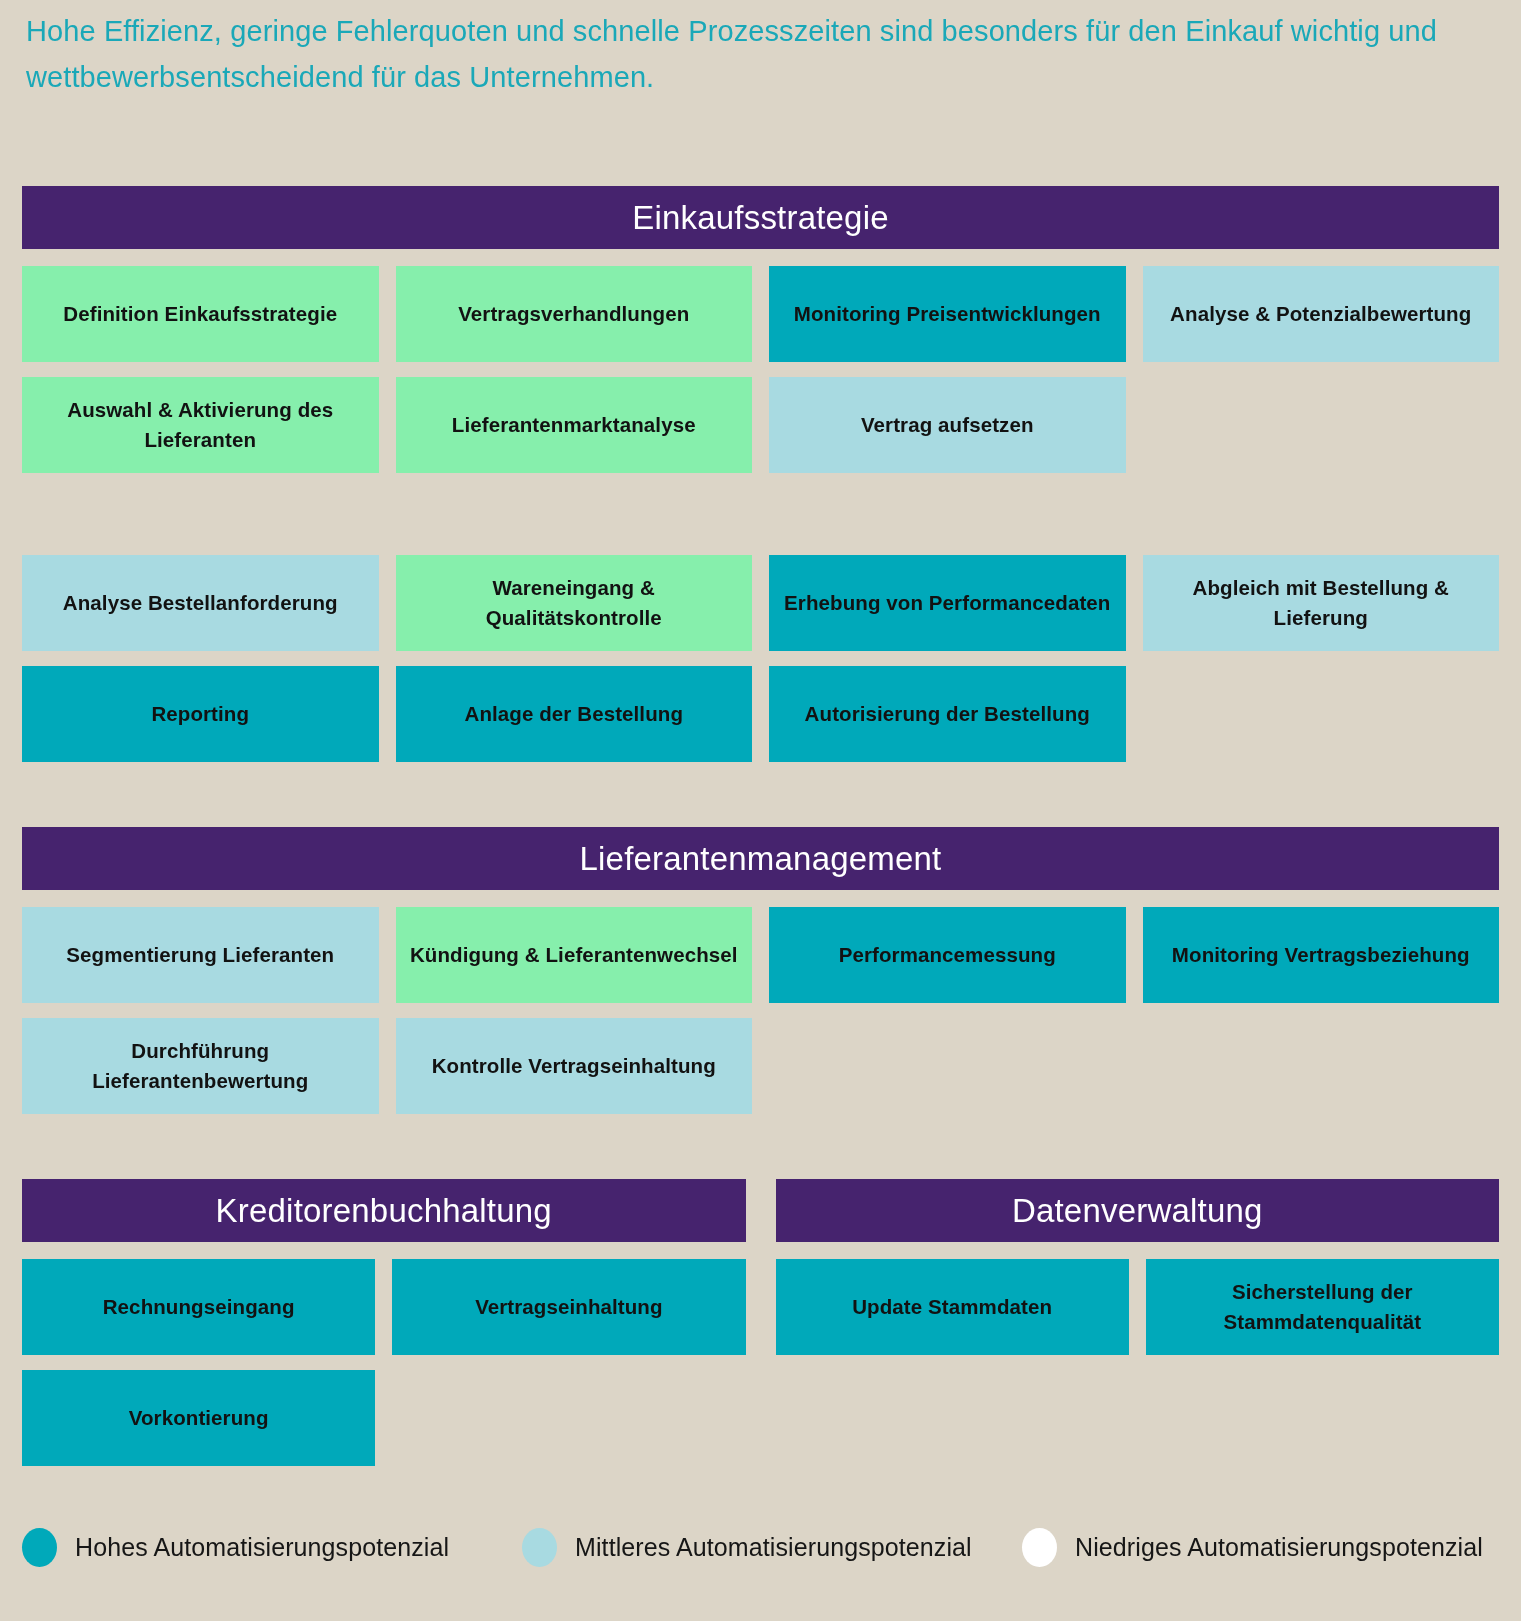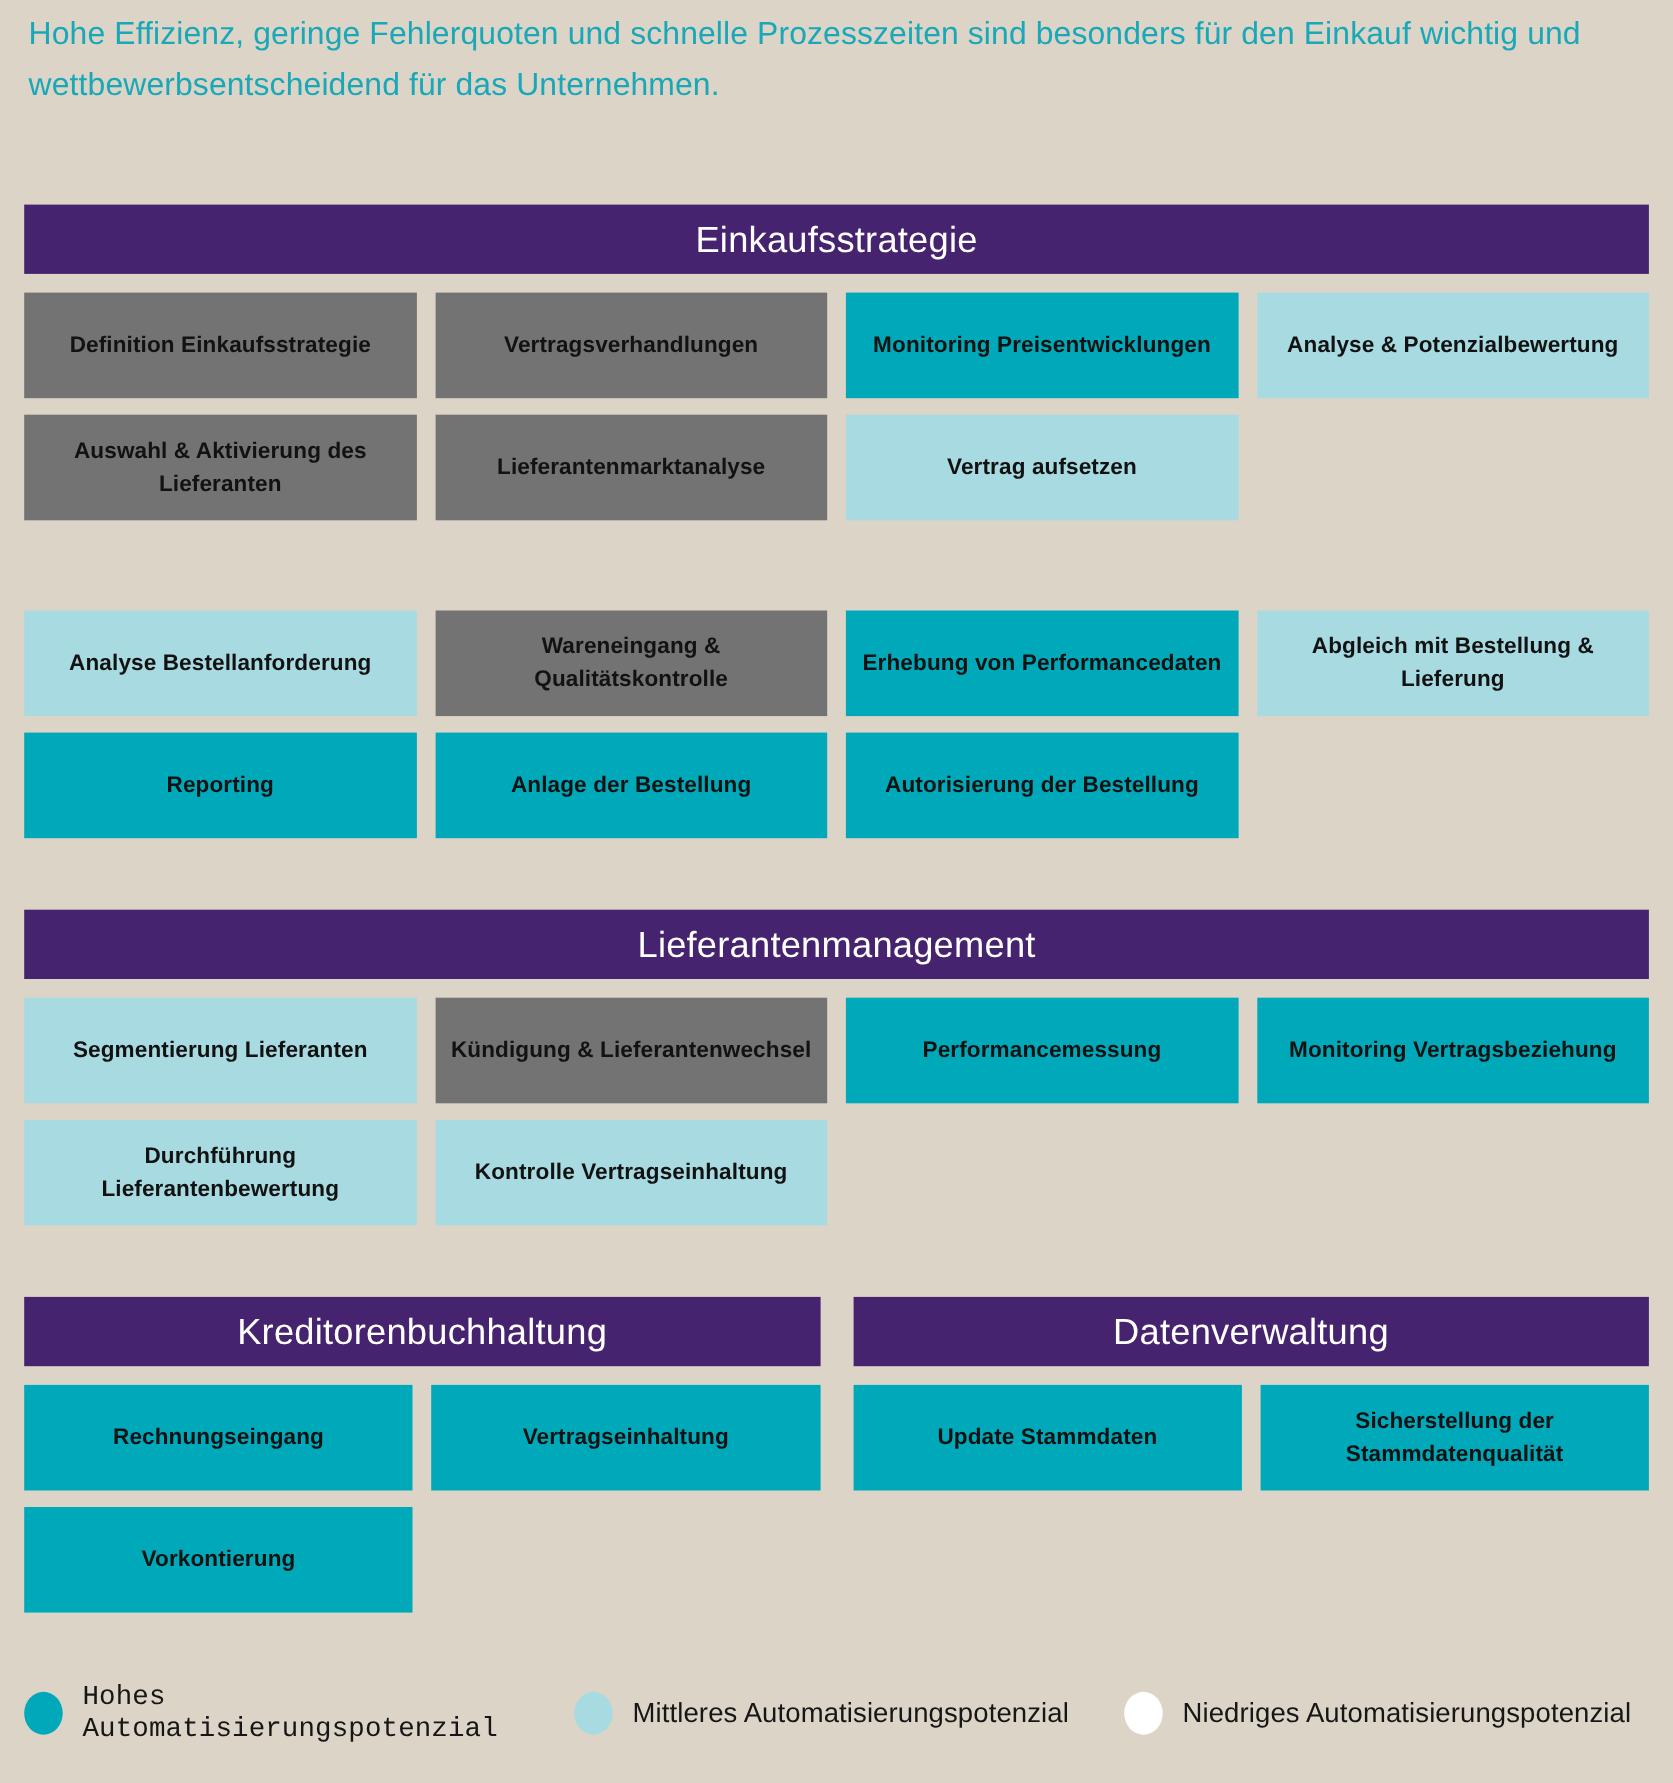--- a/index.html
+++ b/index.html
@@ -78,21 +78,21 @@
     box-sizing: border-box;
     letter-spacing: 0.1px;
   }
 
   .cell.empty {
     background: transparent;
   }
 
   .lvl-high   { background: #00a9ba; }
   .lvl-mid    { background: #a8dae1; }
-  .lvl-low    { background: #737373; }
+  .lvl-low    { background: #86efac; }
 
   
   .split-row {
     display: grid;
     grid-template-columns: 1fr 1fr;
     column-gap: 30px;
     margin: 0 22px;
   }
 
   .half-section .section-header {
@@ -118,21 +118,21 @@
     display: flex;
     align-items: center;
   }
   .legend-item {
     display: flex;
     align-items: center;
     font-size: 25px;
     color: #161616;
     letter-spacing: 0.1px;
   }
-  .legend-item.i0 { width: 500px; font-family: Liberation Mono, monospace; }
+  .legend-item.i0 { width: 500px; }
   .legend-item.i1 { width: 500px; }
   .legend-item.i2 { width: 480px; }
 
   .swatch {
     width: 35px;
     height: 39px;
     border-radius: 50%;
     margin-right: 18px;
     flex: none;
   }

